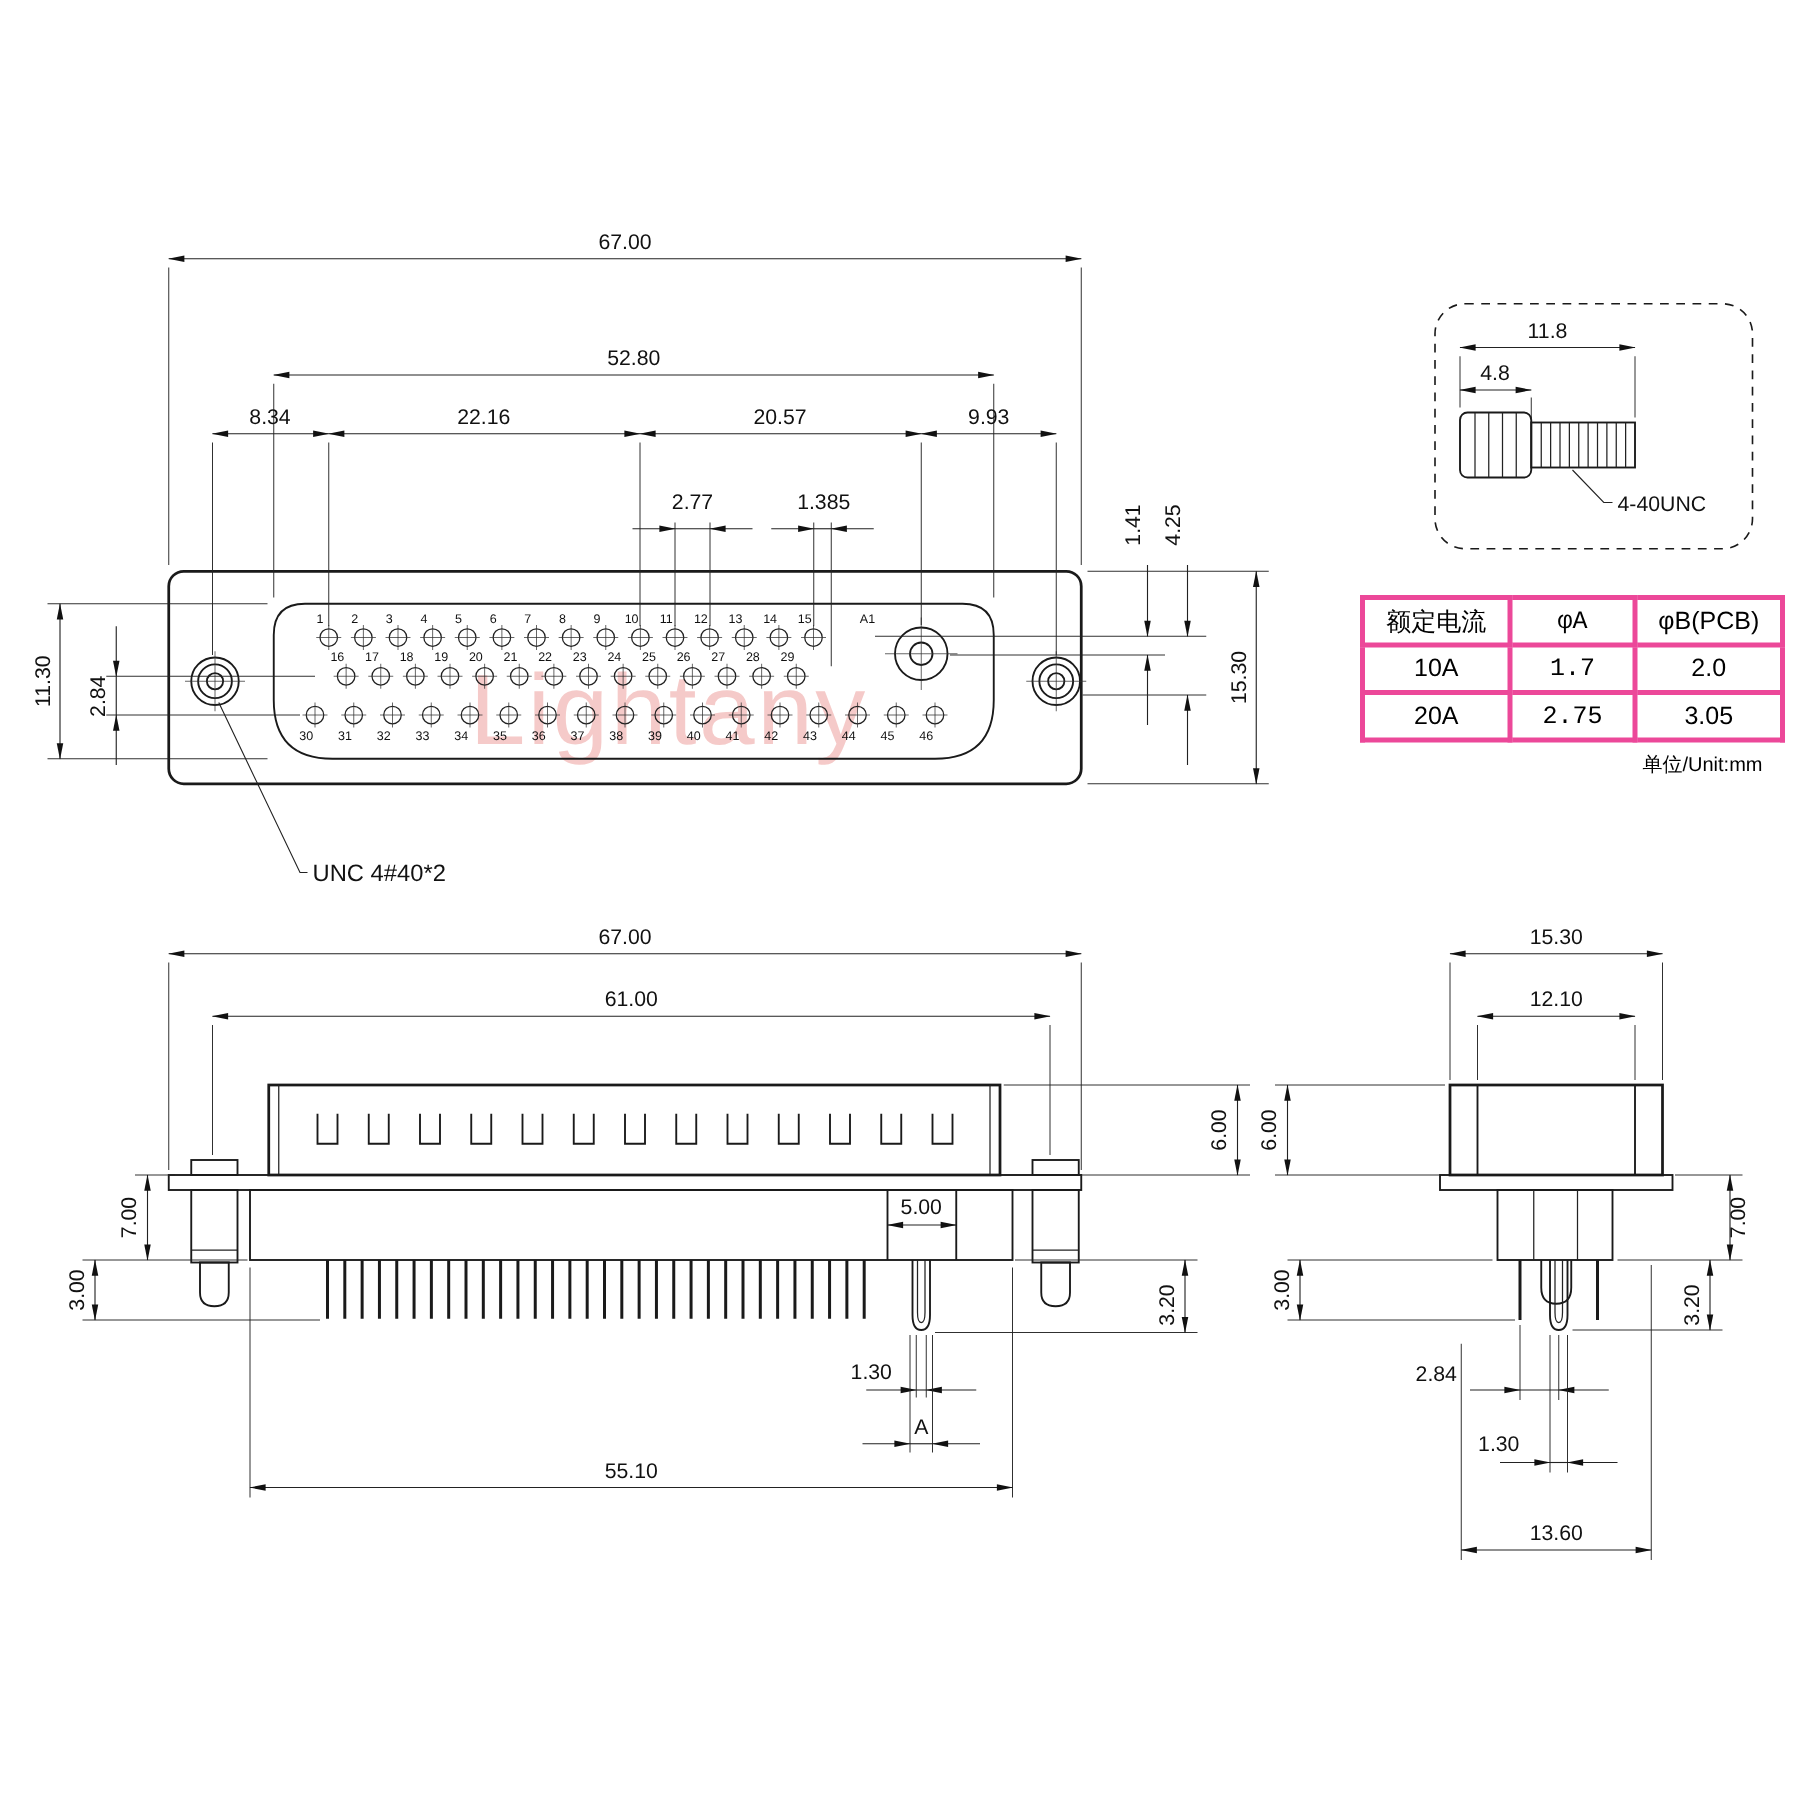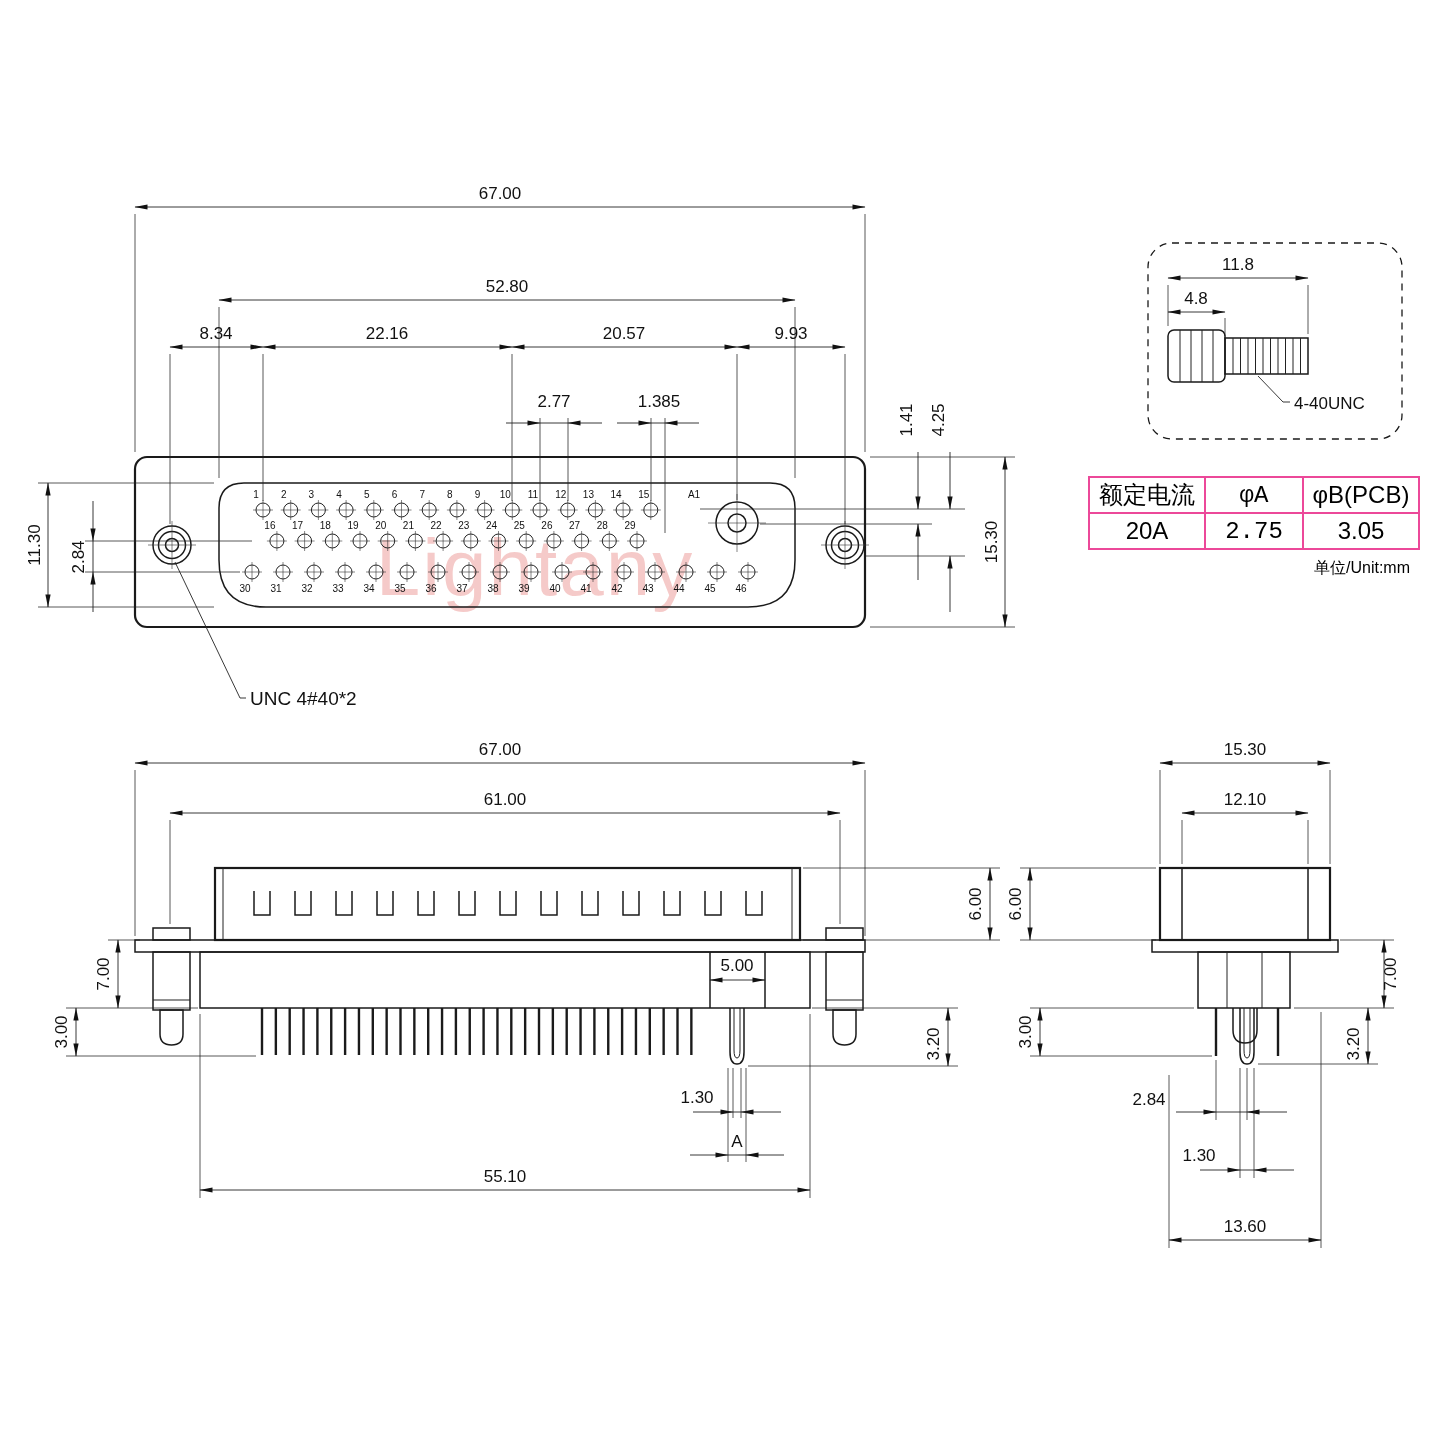--- a/index.html
+++ b/index.html
@@ -13,22 +13,22 @@
   .dim{stroke:#222;stroke-width:0.9;fill:none;}
   .pin{stroke:#1a1a1a;stroke-width:2.4;fill:none;}
   .dashed{fill:none;stroke:#1a1a1a;stroke-width:1.3;stroke-dasharray:7 6;}
   text{font-family:"Liberation Sans",sans-serif;fill:#111;}
   .dimtxt{font-size:17px;}
   .pinlbl{font-size:10px;}
   .ldrtxt{font-size:19px;}
   .wmark{font-size:80px;fill:#e8837f;opacity:0.42;letter-spacing:2px;}
   .table-wrap{position:absolute;left:1088px;top:476px;width:322px;}
   .table-wrap table{border-collapse:collapse;width:100%;table-layout:fixed;}
-  .table-wrap th,.table-wrap td{border:2px solid #ec4899;height:32px;text-align:center;
-     font-weight:normal;font-size:24px;font-family:"Liberation Sans",sans-serif;}
+  .table-wrap th,.table-wrap td{border:4px solid #ec4899;height:32px;text-align:center;
+     font-weight:normal;font-size:20px;font-family:"Liberation Sans",sans-serif;}
   .table-wrap th:nth-child(1),.table-wrap td:nth-child(1){width:112px;}
   .table-wrap th:nth-child(2),.table-wrap td:nth-child(2){width:94px;font-family:Liberation Mono, monospace;}
   .table-wrap th:nth-child(3),.table-wrap td:nth-child(3){width:112px;border-radius:11px;}
   .unit-note{text-align:right;font-size:16px;margin-top:8px;}
 </style>
 </head>
 <body>
 
 <svg id="dwg" width="1440" height="1440" viewBox="0 0 1440 1440">
   <defs>
@@ -516,20 +516,25 @@
   <table>
     <thead>
       <tr>
         <th>额定电流</th>
         <th>φA</th>
         <th>φB(PCB)</th>
       </tr>
     </thead>
     <tbody id="spec-body">
         <tr>
+          <td>10A</td>
+          <td>1.7</td>
+          <td>2.0</td>
+        </tr>
+        <tr>
           <td>20A</td>
           <td>2.75</td>
           <td>3.05</td>
         </tr>
       </tbody>
   </table>
   <div class="unit-note">单位/Unit:mm</div>
 </div>
 
 </body></html>

